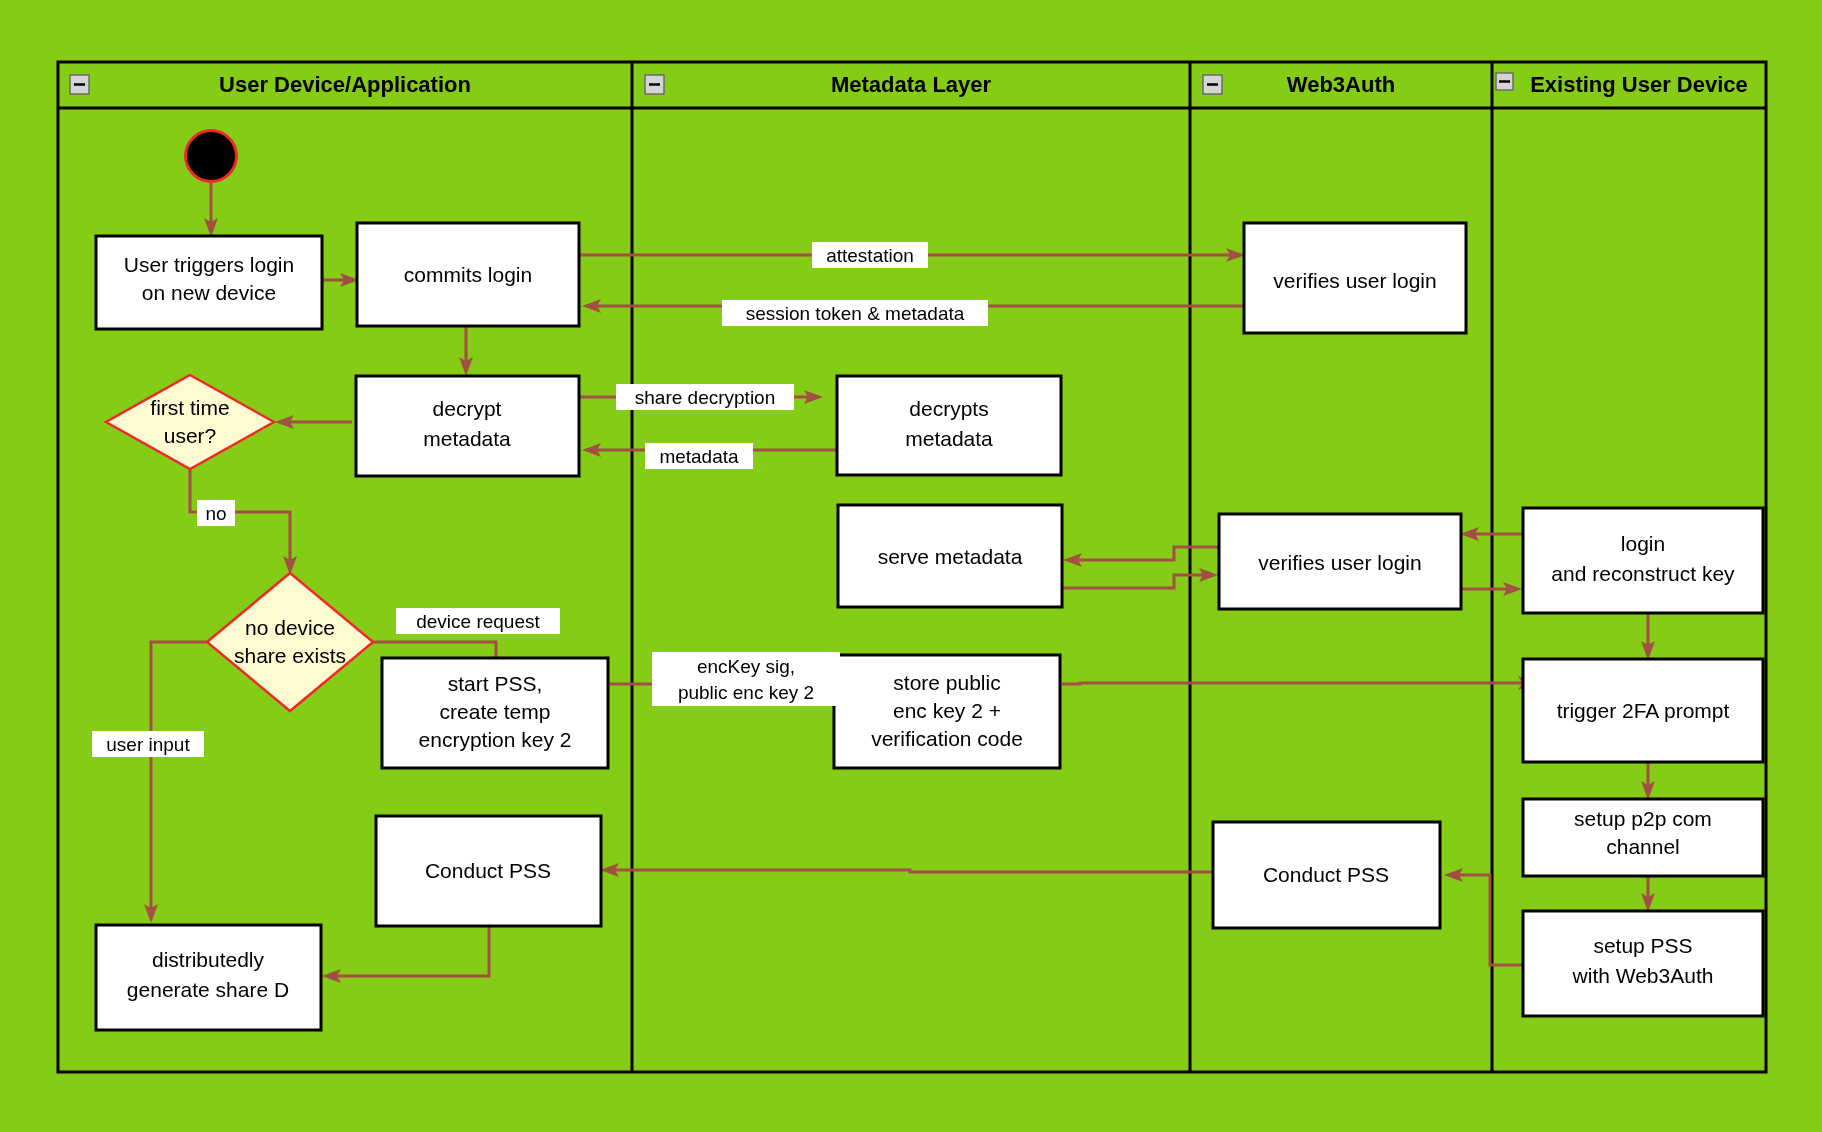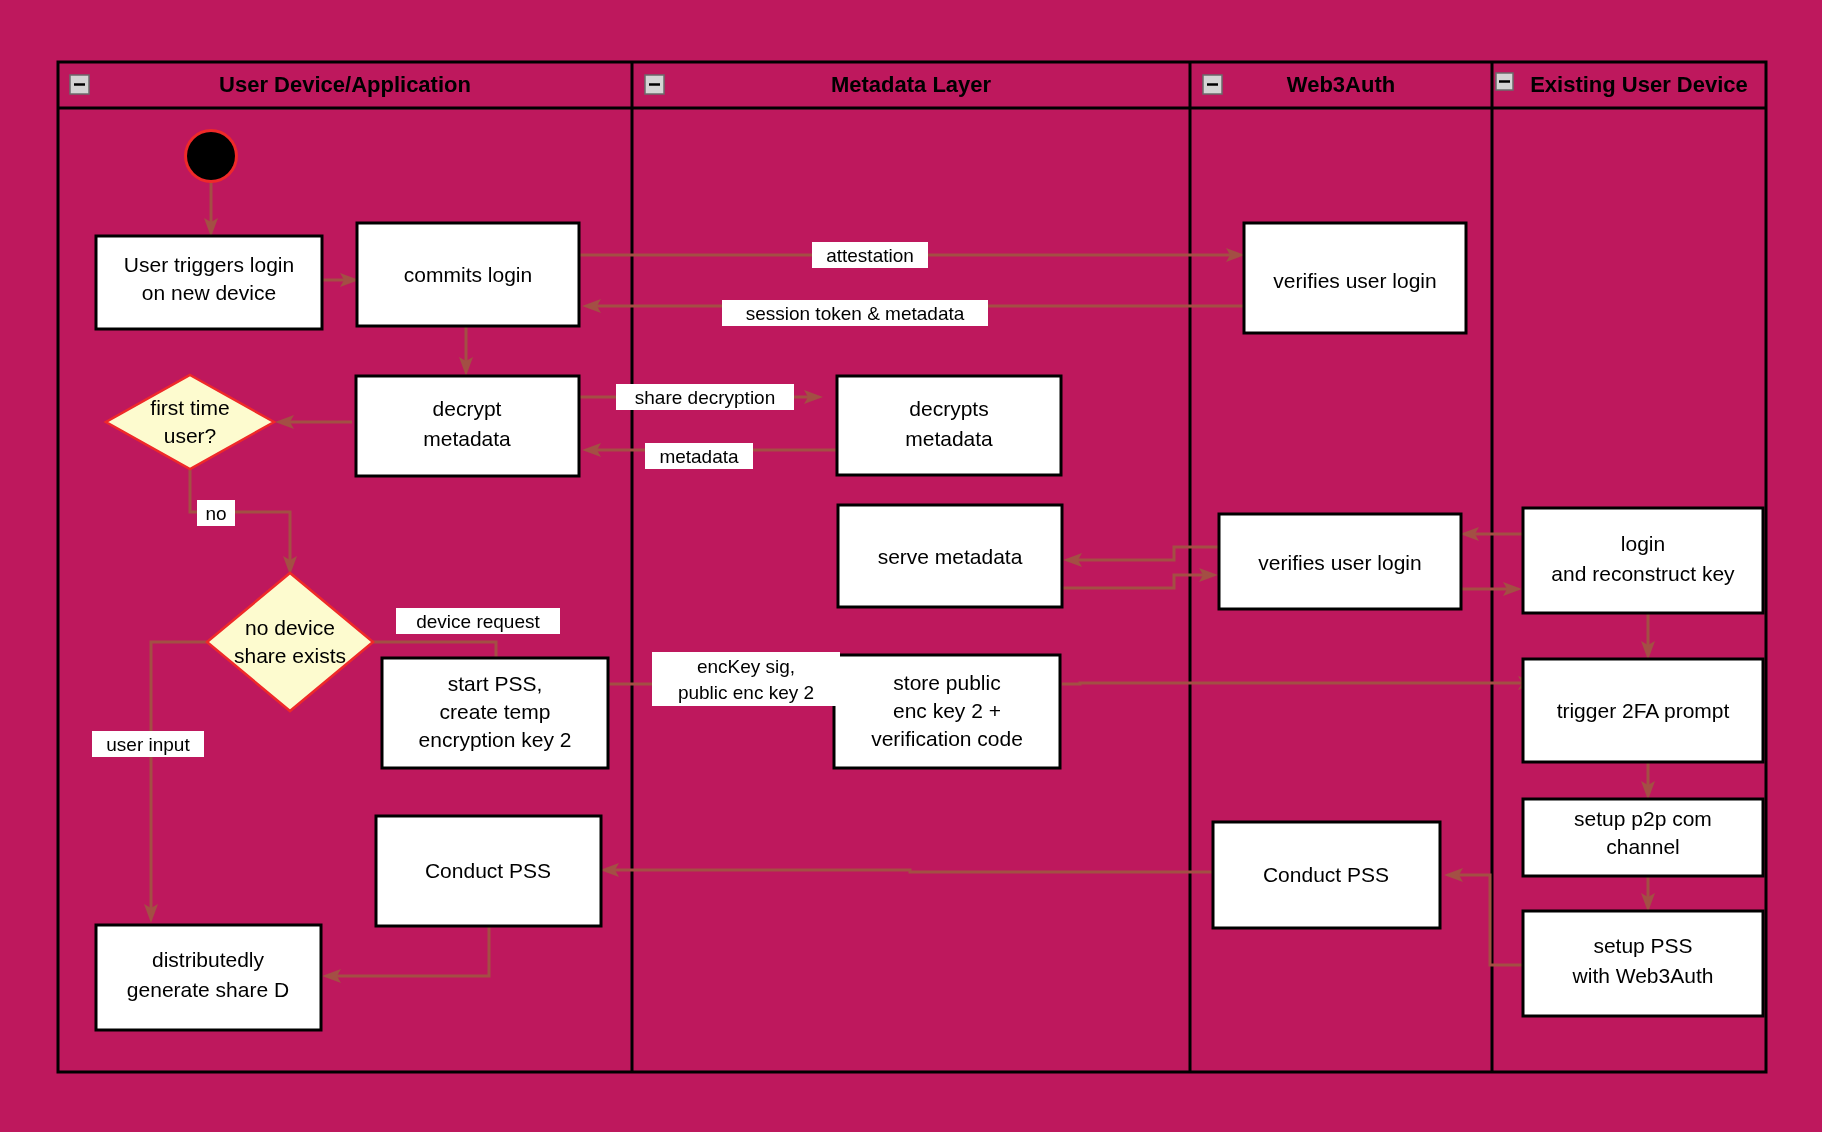--- a/index.html
+++ b/index.html
@@ -5,21 +5,21 @@
   html, body {
     margin: 0;
     padding: 0;
     background: #ffffff;
     font-family: "Liberation Sans", sans-serif;
   }
   #canvas {
     position: relative;
     width: 1822px;
     height: 1132px;
-    background: #be185d;
+    background: #84cc16;
     overflow: hidden;
   }
   svg.layer {
     position: absolute;
     left: 0; top: 0;
     width: 1822px;
     height: 1132px;
   }
   
   .lane-frame {

